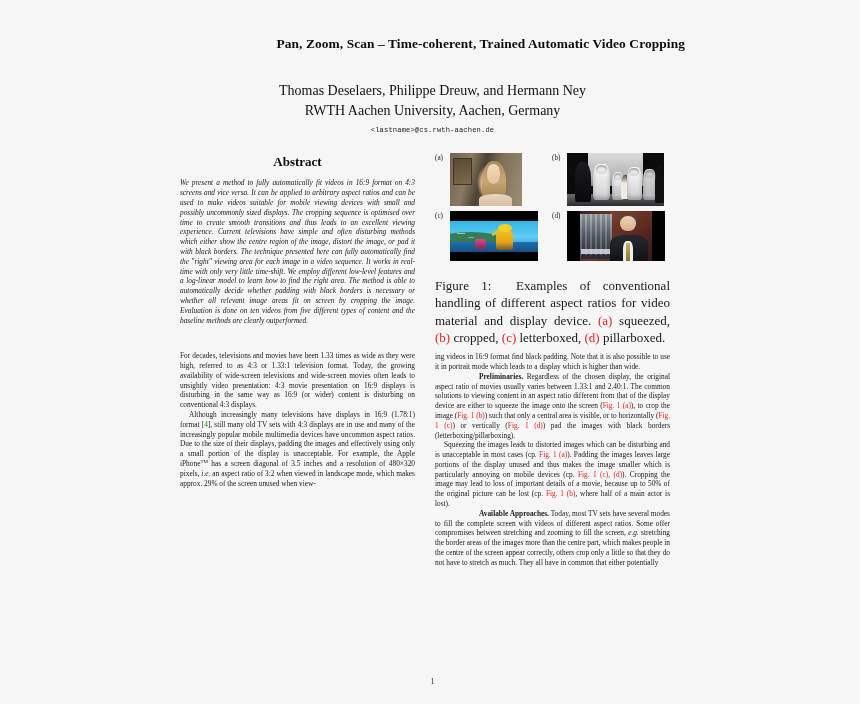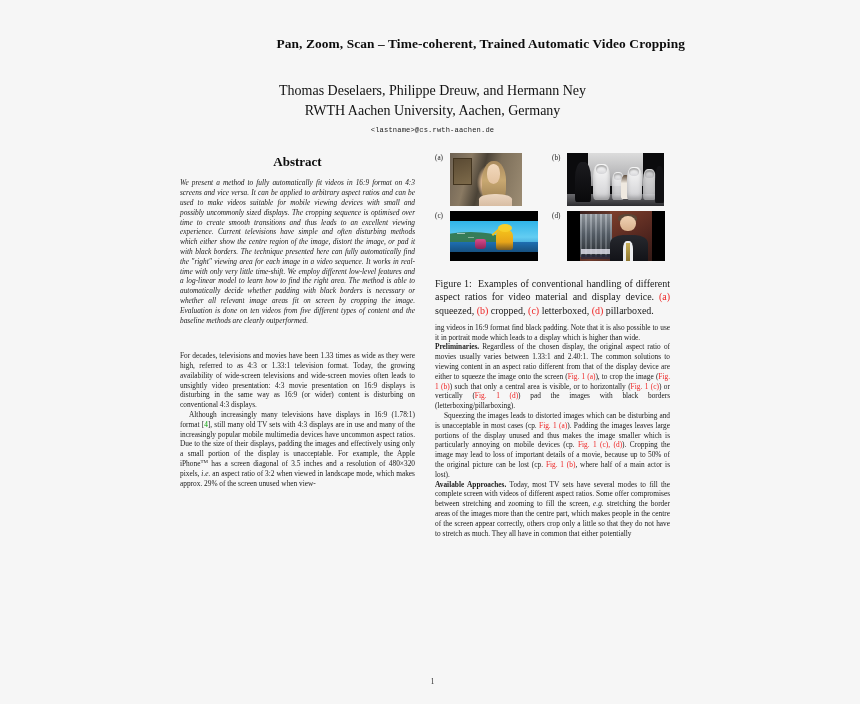--- a/index.html
+++ b/index.html
@@ -99,21 +99,21 @@
   p.abstract-text {
     font-style: italic;
     margin: 0;
     text-align: justify;
     text-indent: 0;
     line-height: 1.335;
     hyphens: auto;
     -webkit-hyphens: auto;
   }
   .gap { height: 13px; }
-  b.runin { font-weight: bold; }
+  b.runin { font-weight: bold; margin-left: 44px; }
   .cite-green { color: #00a000; }
   .ref-red { color: #ee2222; }
   sup.tm { font-size: 0.68em; vertical-align: super; }
 
   
   .figure {
     margin: 0 0 6px 0;
   }
   .fig-grid {
     display: block;
@@ -141,21 +141,21 @@
     overflow: hidden;
     background: #000;
     flex: 0 0 auto;
   }
   .thumb-a { width: 72px; height: 53px; }
   .thumb-b { width: 97px; height: 53px; }
   .thumb-c { width: 88px; height: 50px; }
   .thumb-d { width: 98px; height: 50px; }
 
   .fig-caption {
-    font-size: 10px;
+    font-size: 13px;
     line-height: 1.33;
     text-align: justify;
     margin-top: 16px;
     hyphens: auto;
     -webkit-hyphens: auto;
   }
 
   
   
   .art-a {

